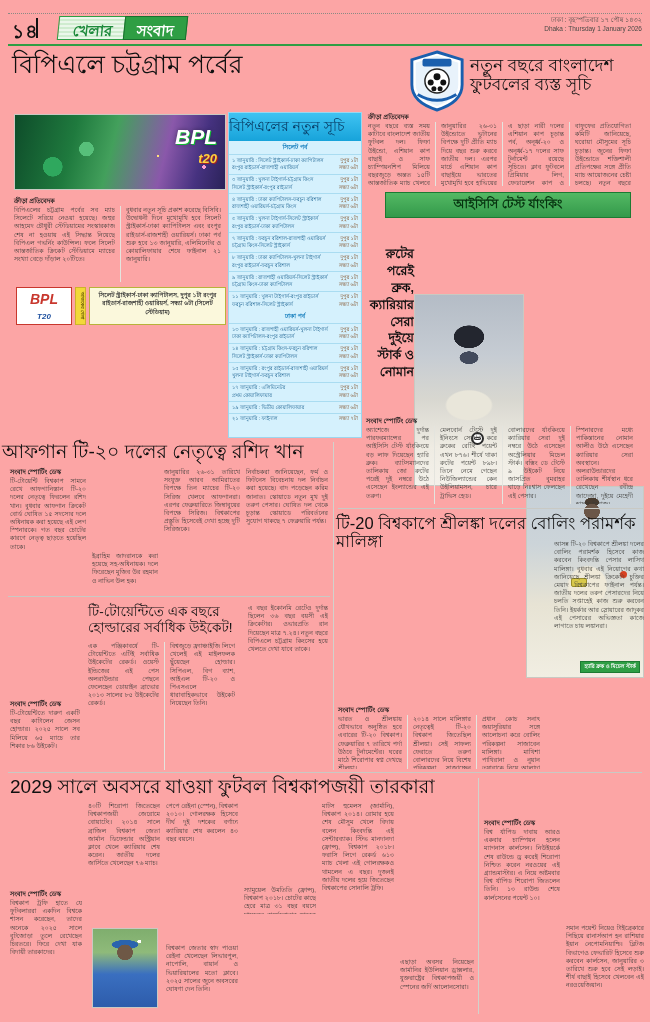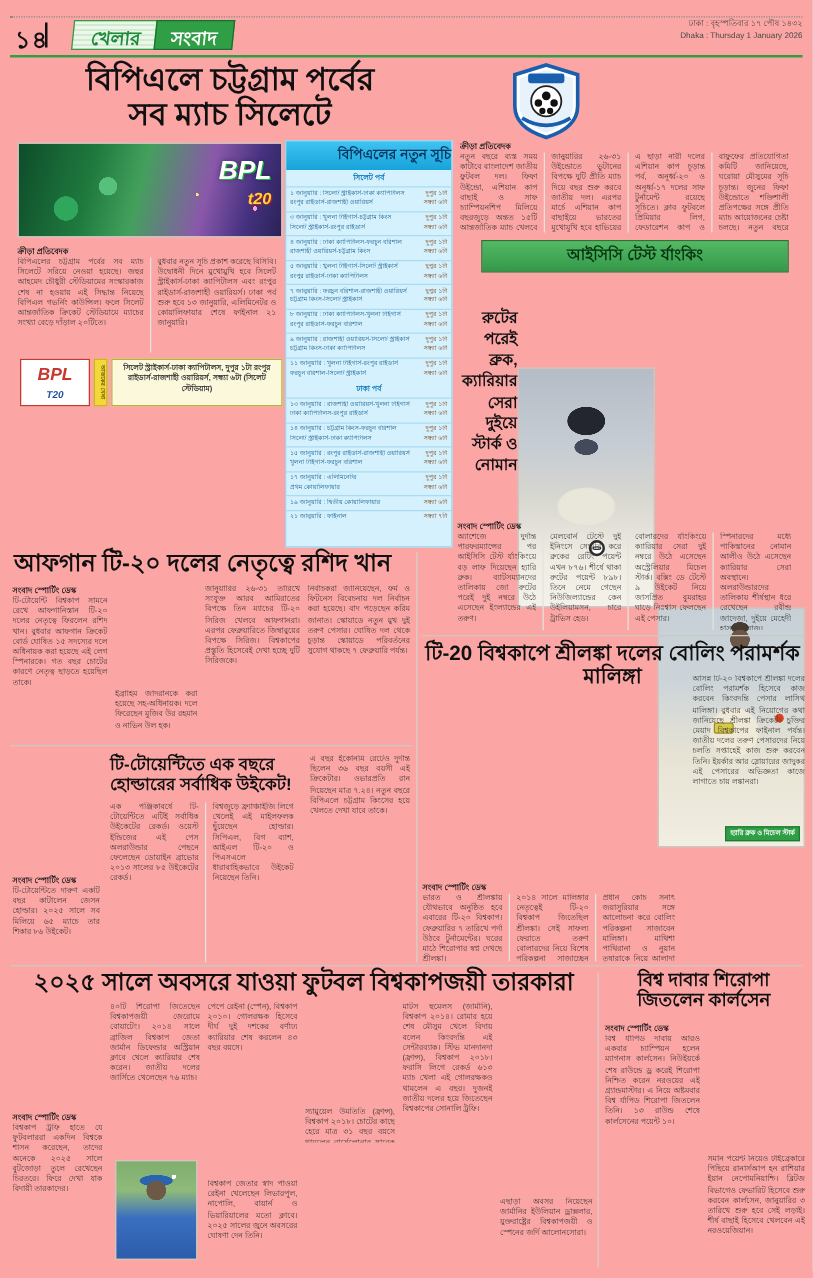--- a/index.html
+++ b/index.html
@@ -11,21 +11,21 @@
   .vr{position:absolute;background:#d2d2cc;width:1px}
   
   .dotline{position:absolute;border-top:1px dotted #8a8a84}
   .pagenum{font-weight:bold;font-size:19px;color:#111;letter-spacing:1px}
   .mast{display:flex;align-items:stretch;height:24px}
   .mast .w1{background:repeating-linear-gradient(0deg,#eaf7ea 0 2px,#cfeccf 2px 4px);color:#1e8a3c;font-weight:bold;font-size:15px;padding:2px 14px 0;border:1px solid #2f9e44;transform:skewX(-6deg)}
   .mast .w2{background:#2f9e44;color:#fff;font-weight:bold;font-size:15px;padding:2px 12px 0;transform:skewX(-6deg);margin-left:-4px;border:1px solid #19702e}
   .dates{text-align:right;font-size:6.5px;line-height:1.45;color:#4a4a46}
   .greenrule{position:absolute;background:#2f9e44;height:2px}
   
-  .h-xl{font-weight:bold;color:#101010;text-align:center;line-height:1.12}
+  .h-xl{font-weight:normal;color:#101010;line-height:1.12}
   .byline{font-size:6.4px;font-weight:bold;color:#1a1a1a}
   .bt{font-size:6.2px;line-height:1.32;text-align:justify;color:#3b3b38;overflow:hidden}
   .cols{display:flex}
   .cols>div{overflow:hidden}
   .cols>div+div{border-left:1px solid #e4e4de;padding-left:5px;margin-left:5px}
   
   .photo{position:relative;overflow:hidden;border:1px solid #c9c9c2}
   .chip{position:absolute;background:#fff;color:#1c1c1c;font-size:5.3px;font-weight:bold;padding:1px 3px;border:1px solid #cfcfc8;white-space:nowrap}
   .chip.green{background:#2f9e44;color:#fff;border-color:#1d7a32}
   .ph-poster{background:
@@ -51,21 +51,21 @@
     linear-gradient(180deg,#c7d0d7 0%,#ccd4d9 30%,#e7e3d4 62%,#f1eee2 100%)}
   .st-patch{position:absolute;left:38%;top:48%;width:16px;height:9px;background:#d8c84a;border-radius:2px;border:1px solid #9a8d2a}
   .st-dot{position:absolute;right:14%;top:44%;width:7px;height:7px;background:#d8401f;border-radius:50%}
   .ph-rashid{background:
     radial-gradient(circle 2.5px at 72% 16%, #fff 70%, transparent 75%),
     radial-gradient(circle 8px at 50% 30%, #6e5846 96%, transparent),
     radial-gradient(ellipse 20px 7px at 50% 20%, #2a63ae 64%, transparent 68%),
     linear-gradient(180deg,#7fae6e 0%,#8fba7a 30%,#3a6fc0 58%,#2d5cab 100%)}
   
   .sched{position:absolute;background:#d5f1fd;border:1px solid #9cd6ee}
-  .sch-title{background:linear-gradient(180deg,#3fc3f2,#17a3da);color:#06365f;font-weight:bold;font-size:11px;text-align:right;padding:2px 0}
+  .sch-title{background:linear-gradient(180deg,#3fc3f2,#17a3da);color:#06365f;font-weight:normal;font-size:14px;text-align:left;padding:2px 0}
   .phase{color:#0b78ba;font-weight:bold;font-size:6px;text-align:center;padding:1px 0}
   .srow{border-top:1px solid #aadcf1;padding:1.5px 3px;font-size:5px;color:#155d8d;line-height:1.55}
   .sline{display:flex;justify-content:space-between;white-space:nowrap;overflow:hidden}
   .stime{color:#7c4418;margin-left:3px;flex:none}
   
   .bpl-logo{border:1.5px solid #c8372d;background:#fff;text-align:center;line-height:1}
   .bpl-logo .a{color:#c8372d;font-weight:bold;font-style:italic;font-size:14px;display:block;margin-top:4px}
   .bpl-logo .b{color:#1d4f9e;font-weight:bold;font-style:italic;font-size:8px}
   .vtag{background:#f2d839;color:#6b5a08;font-size:4.5px;font-weight:bold;writing-mode:vertical-rl;text-align:center;border:1px solid #cdb32a}
   .hibox{background:#fbf8dc;border:1px solid #b8b23a;font-size:6px;line-height:1.4;text-align:center;color:#333;padding:3px 4px;font-weight:bold}
@@ -84,21 +84,20 @@
     <span class="w2">সংবাদ</span>
   </div>
   <div class="abs dates" style="right:8px;top:15px">
     <div>ঢাকা : বৃহস্পতিবার ১৭ পৌষ ১৪৩২</div>
     <div>Dhaka : Thursday 1 January 2026</div>
   </div>
   <div class="greenrule abs" style="left:8px;top:44px;width:634px"></div>
 
   <div class="abs h-xl" style="left:12px;top:50px;width:344px;font-size:25px">
     <div>বিপিএলে চট্টগ্রাম পর্বের</div>
-    <div>সব ম্যাচ সিলেটে</div>
   </div>
   <div class="abs photo ph-poster" style="left:14px;top:114px;width:212px;height:76px">
     <span class="poster-bpl">BPL</span>
     <span class="poster-t20">t20</span>
   </div>
   <div class="abs byline" style="left:14px;top:196px">ক্রীড়া প্রতিবেদক</div>
   <div class="abs cols" style="left:14px;top:206px;width:212px;height:76px">
     <div class="bt" style="width:101px">বিপিএলের চট্টগ্রাম পর্বের সব ম্যাচ সিলেটে সরিয়ে নেওয়া হয়েছে। জহুর আহমেদ চৌধুরী স্টেডিয়ামের সংস্কারকাজ শেষ না হওয়ায় এই সিদ্ধান্ত নিয়েছে বিপিএল গভর্নিং কাউন্সিল। ফলে সিলেট আন্তর্জাতিক ক্রিকেট স্টেডিয়ামে ম্যাচের সংখ্যা বেড়ে দাঁড়াল ২০টিতে।</div>
     <div class="bt" style="width:101px">বুধবার নতুন সূচি প্রকাশ করেছে বিসিবি। উদ্বোধনী দিনে মুখোমুখি হবে সিলেট স্ট্রাইকার্স-ঢাকা ক্যাপিটালস এবং রংপুর রাইডার্স-রাজশাহী ওয়ারিয়র্স। ঢাকা পর্ব শুরু হবে ১৩ জানুয়ারি, এলিমিনেটর ও কোয়ালিফায়ার শেষে ফাইনাল ২১ জানুয়ারি।</div>
   </div>
@@ -254,20 +253,24 @@
       <rect x="15" y="9" width="30" height="8" rx="2" fill="#1a5fae"></rect>
       <circle cx="30" cy="32" r="12.5" fill="#fff" stroke="#222" stroke-width="1.5"></circle>
       <circle cx="30" cy="27.5" r="3.6" fill="#111"></circle>
       <circle cx="23.5" cy="33.5" r="3.1" fill="#111"></circle>
       <circle cx="36.5" cy="33.5" r="3.1" fill="#111"></circle>
       <circle cx="26.8" cy="40" r="2.6" fill="#111"></circle>
       <circle cx="33.2" cy="40" r="2.6" fill="#111"></circle>
       <path d="M10 46 Q30 58 50 46" stroke="#1a5fae" stroke-width="3" fill="none"></path>
     </svg>
   </div>
+  <div class="abs h-xl" style="left:470px;top:56px;width:174px;font-size:17px">
+    <div>নতুন বছরে বাংলাদেশ</div>
+    <div>ফুটবলের ব্যস্ত সূচি</div>
+  </div>
   <div class="abs byline" style="left:368px;top:112px">ক্রীড়া প্রতিবেদক</div>
   <div class="abs cols" style="left:368px;top:122px;width:276px;height:64px">
     <div class="bt" style="width:62px">নতুন বছরে ব্যস্ত সময় কাটাবে বাংলাদেশ জাতীয় ফুটবল দল। ফিফা উইন্ডো, এশিয়ান কাপ বাছাই ও সাফ চ্যাম্পিয়নশিপ মিলিয়ে বছরজুড়ে অন্তত ১৫টি আন্তর্জাতিক ম্যাচ খেলবে লাল-সবুজের প্রতিনিধিরা।</div>
     <div class="bt" style="width:62px">জানুয়ারির ২৬-৩১ উইন্ডোতে ভুটানের বিপক্ষে দুটি প্রীতি ম্যাচ দিয়ে বছর শুরু করবে জাতীয় দল। এরপর মার্চে এশিয়ান কাপ বাছাইয়ে ভারতের মুখোমুখি হবে হাভিয়ের কাবরেরার শিষ্যরা। ঘরের মাঠে হবে দুটি ম্যাচ।</div>
     <div class="bt" style="width:62px">এ ছাড়া নারী দলের এশিয়ান কাপ চূড়ান্ত পর্ব, অনূর্ধ্ব-২০ ও অনূর্ধ্ব-১৭ দলের সাফ টুর্নামেন্ট রয়েছে সূচিতে। ক্লাব ফুটবলে প্রিমিয়ার লিগ, ফেডারেশন কাপ ও চ্যালেঞ্জ কাপ মাঠে গড়াবে যথাসময়ে।</div>
     <div class="bt" style="width:62px">বাফুফের প্রতিযোগিতা কমিটি জানিয়েছে, ঘরোয়া মৌসুমের সূচি চূড়ান্ত। জুনের ফিফা উইন্ডোতে শক্তিশালী প্রতিপক্ষের সঙ্গে প্রীতি ম্যাচ আয়োজনের চেষ্টা চলছে। নতুন বছরে মাঠে ফিরবে স্কুল ফুটবলও।</div>
   </div>
 
   <div class="abs" style="left:362px;top:246px;width:52px;font-size:12.5px;font-weight:bold;text-align:right;line-height:1.35;color:#101010">রুটের পরেই ব্রুক, ক্যারিয়ার সেরা দুইয়ে স্টার্ক ও নোমান</div>
   <div class="abs banner" style="left:385px;top:192px;width:246px">আইসিসি টেস্ট র্যাংকিং</div>
@@ -294,21 +297,21 @@
   <div class="abs bt" style="left:10px;top:477px;width:76px;height:140px">টি-টোয়েন্টি বিশ্বকাপ সামনে রেখে আফগানিস্তান টি-২০ দলের নেতৃত্বে ফিরলেন রশিদ খান। বুধবার আফগান ক্রিকেট বোর্ড ঘোষিত ১৫ সদস্যের দলে অধিনায়ক করা হয়েছে এই লেগ স্পিনারকে। গত বছর চোটের কারণে নেতৃত্ব ছাড়তে হয়েছিল তাকে।</div>
   <div class="abs photo ph-rashid" style="left:92px;top:468px;width:66px;height:80px"></div>
   <div class="abs bt" style="left:92px;top:552px;width:66px;height:64px">ইব্রাহিম জাদরানকে করা হয়েছে সহ-অধিনায়ক। দলে ফিরেছেন মুজিব উর রহমান ও নাভিন উল হক।</div>
   <div class="abs bt" style="left:164px;top:468px;width:76px;height:148px">জানুয়ারির ২৬-৩১ তারিখে সংযুক্ত আরব আমিরাতের বিপক্ষে তিন ম্যাচের টি-২০ সিরিজ খেলবে আফগানরা। এরপর ফেব্রুয়ারিতে জিম্বাবুয়ের বিপক্ষে সিরিজ। বিশ্বকাপের প্রস্তুতি হিসেবেই দেখা হচ্ছে দুটি সিরিজকে।</div>
   <div class="abs bt" style="left:246px;top:468px;width:82px;height:148px">নির্বাচকরা জানিয়েছেন, ফর্ম ও ফিটনেস বিবেচনায় দল নির্বাচন করা হয়েছে। বাদ পড়েছেন করিম জানাত। স্কোয়াডে নতুন মুখ দুই তরুণ পেসার। ঘোষিত দল থেকে চূড়ান্ত স্কোয়াডে পরিবর্তনের সুযোগ থাকছে ৭ ফেব্রুয়ারি পর্যন্ত।</div>
 
   <div class="hr" style="left:8px;top:596px;width:322px"></div>
 
   <div class="abs byline" style="left:10px;top:699px">সংবাদ স্পোর্টিং ডেস্ক</div>
   <div class="abs bt" style="left:10px;top:709px;width:70px;height:60px">টি-টোয়েন্টিতে দারুণ একটি বছর কাটালেন জেসন হোল্ডার। ২০২৫ সালে সব মিলিয়ে ৬৫ ম্যাচে তার শিকার ৮৬ উইকেট।</div>
-  <div class="abs" style="left:88px;top:604px;width:152px;font-size:13.5px;font-weight:bold;line-height:1.2;color:#101010">
+  <div class="abs" style="left:88px;top:604px;width:152px;font-size:13.5px;font-weight:normal;line-height:1.2;color:#101010">
     <div>টি-টোয়েন্টিতে এক বছরে</div>
     <div>হোল্ডারের সর্বাধিক উইকেট!</div>
   </div>
   <div class="abs cols" style="left:88px;top:642px;width:152px;height:128px">
     <div class="bt" style="width:71px">এক পঞ্জিকাবর্ষে টি-টোয়েন্টিতে এটিই সর্বাধিক উইকেটের রেকর্ড। ওয়েস্ট ইন্ডিজের এই পেস অলরাউন্ডার পেছনে ফেলেছেন ডোয়াইন ব্রাভোর ২০১৩ সালের ৮৫ উইকেটের রেকর্ড।</div>
     <div class="bt" style="width:71px">বিশ্বজুড়ে ফ্র্যাঞ্চাইজি লিগে খেলেই এই মাইলফলক ছুঁয়েছেন হোল্ডার। সিপিএল, বিগ ব্যাশ, আইএল টি-২০ ও পিএসএলে ধারাবাহিকভাবে উইকেট নিয়েছেন তিনি।</div>
   </div>
   <div class="abs bt" style="left:248px;top:604px;width:80px;height:166px">এ বছর ইকোনমি রেটেও দুর্দান্ত ছিলেন ৩৬ বছর বয়সী এই ক্রিকেটার। ওভারপ্রতি রান দিয়েছেন মাত্র ৭.২৪। নতুন বছরে বিপিএলে চট্টগ্রাম কিংসের হয়ে খেলতে দেখা যাবে তাকে।</div>
 
   <div class="vr" style="left:333px;top:442px;height:328px"></div>
@@ -318,40 +321,36 @@
   <div class="abs bt" style="left:554px;top:540px;width:90px;height:226px">আসন্ন টি-২০ বিশ্বকাপে শ্রীলঙ্কা দলের বোলিং পরামর্শক হিসেবে কাজ করবেন কিংবদন্তি পেসার লাসিথ মালিঙ্গা। বুধবার এই নিয়োগের কথা জানিয়েছে শ্রীলঙ্কা ক্রিকেট। চুক্তির মেয়াদ বিশ্বকাপের ফাইনাল পর্যন্ত। জাতীয় দলের তরুণ পেসারদের নিয়ে চলতি সপ্তাহেই কাজ শুরু করবেন তিনি। ইয়র্কার আর স্লোয়ারের জাদুকর এই পেসারের অভিজ্ঞতা কাজে লাগাতে চায় লঙ্কানরা।</div>
   <div class="abs byline" style="left:338px;top:705px">সংবাদ স্পোর্টিং ডেস্ক</div>
   <div class="abs cols" style="left:338px;top:715px;width:210px;height:54px">
     <div class="bt" style="width:64px">ভারত ও শ্রীলঙ্কায় যৌথভাবে অনুষ্ঠিত হবে এবারের টি-২০ বিশ্বকাপ। ফেব্রুয়ারির ৭ তারিখে পর্দা উঠবে টুর্নামেন্টের। ঘরের মাঠে শিরোপার স্বপ্ন দেখছে শ্রীলঙ্কা।</div>
     <div class="bt" style="width:64px">২০১৪ সালে মালিঙ্গার নেতৃত্বেই টি-২০ বিশ্বকাপ জিতেছিল শ্রীলঙ্কা। সেই সাফল্য ফেরাতে তরুণ বোলারদের নিয়ে বিশেষ পরিকল্পনা সাজাচ্ছেন ৪২ বছর বয়সী এই কোচ।</div>
     <div class="bt" style="width:64px">প্রধান কোচ সনাৎ জয়াসুরিয়ার সঙ্গে আলোচনা করে বোলিং পরিকল্পনা সাজাবেন মালিঙ্গা। মাথিশা পাথিরানা ও নুয়ান তুষারাকে নিয়ে আলাদা কাজের কথা জানিয়েছেন তিনি।</div>
   </div>
 
   <div class="hr" style="left:8px;top:772px;width:634px"></div>
 
-  <div class="abs h-xl" style="left:10px;top:776px;width:466px;font-size:19px">২০২৫ সালে অবসরে যাওয়া ফুটবল বিশ্বকাপজয়ী তারকারা</div>
+  <div class="abs h-xl" style="left:10px;top:776px;width:466px;font-size:19px">2029 সালে অবসরে যাওয়া ফুটবল বিশ্বকাপজয়ী তারকারা</div>
 
   <div class="abs byline" style="left:10px;top:889px">সংবাদ স্পোর্টিং ডেস্ক</div>
   <div class="abs bt" style="left:10px;top:899px;width:72px;height:116px">বিশ্বকাপ ট্রফি হাতে যে ফুটবলাররা একদিন বিশ্বকে শাসন করেছেন, তাদের অনেকে ২০২৫ সালে বুটজোড়া তুলে রেখেছেন চিরতরে। ফিরে দেখা যাক বিদায়ী তারকাদের।</div>
 
   <div class="abs bt" style="left:88px;top:802px;width:72px;height:104px">৪০টি শিরোপা জিতেছেন বিশ্বকাপজয়ী জেরোমে বোয়াটেং। ২০১৪ সালে ব্রাজিল বিশ্বকাপ জেতা জার্মান ডিফেন্ডার অস্ট্রিয়ান ক্লাবে খেলে ক্যারিয়ার শেষ করেন। জাতীয় দলের জার্সিতে খেলেছেন ৭৬ ম্যাচ।</div>
 
   <div class="abs bt" style="left:166px;top:802px;width:72px;height:50px">পেপে রেইনা (স্পেন), বিশ্বকাপ ২০১০। গোলরক্ষক হিসেবে দীর্ঘ দুই দশকের বর্ণাঢ্য ক্যারিয়ার শেষ করলেন ৪৩ বছর বয়সে।</div>
 
   <div class="abs bt" style="left:166px;top:944px;width:72px;height:70px">বিশ্বকাপ জেতার স্বাদ পাওয়া রেইনা খেলেছেন লিভারপুল, নাপোলি, বায়ার্ন ও ভিয়ারিয়ালের মতো ক্লাবে। ২০২৫ সালের জুনে অবসরের ঘোষণা দেন তিনি।</div>
 
   <div class="abs bt" style="left:244px;top:886px;width:72px;height:28px">স্যামুয়েল উমতিতি (ফ্রান্স), বিশ্বকাপ ২০১৮। চোটের কাছে হেরে মাত্র ৩১ বছর বয়সে থামলেন বার্সেলোনার সাবেক ডিফেন্ডার।</div>
 
   <div class="abs bt" style="left:322px;top:802px;width:72px;height:212px">মাটস হুমেলস (জার্মানি), বিশ্বকাপ ২০১৪। রোমার হয়ে শেষ মৌসুম খেলে বিদায় বলেন কিংবদন্তি এই সেন্টারব্যাক। স্টিভ মানদানদা (ফ্রান্স), বিশ্বকাপ ২০১৮। ফরাসি লিগে রেকর্ড ৬১৩ ম্যাচ খেলা এই গোলরক্ষকও থামলেন এ বছর। দুজনই জাতীয় দলের হয়ে জিতেছেন বিশ্বকাপের সোনালি ট্রফি।</div>
 
   <div class="abs bt" style="left:400px;top:958px;width:74px;height:56px">এছাড়া অবসর নিয়েছেন জার্মানির ইউলিয়ান ড্রাক্সলার, যুক্তরাষ্ট্রের বিশ্বকাপজয়ী ও স্পেনের জর্দি আলোনসোরা।</div>
 
   <div class="vr" style="left:478px;top:778px;height:236px"></div>
-  <div class="abs h-xl" style="left:482px;top:777px;width:162px;font-size:14.5px">
-    <div>বিশ্ব দাবার শিরোপা</div>
-    <div>জিতলেন কার্লসেন</div>
-  </div>
   <div class="abs byline" style="left:484px;top:818px">সংবাদ স্পোর্টিং ডেস্ক</div>
   <div class="abs bt" style="left:484px;top:828px;width:76px;height:186px">বিশ্ব র্যাপিড দাবায় আরও একবার চ্যাম্পিয়ন হলেন ম্যাগনাস কার্লসেন। নিউইয়র্কে শেষ রাউন্ডে ড্র করেই শিরোপা নিশ্চিত করেন নরওয়ের এই গ্র্যান্ডমাস্টার। এ নিয়ে অষ্টমবার বিশ্ব র্যাপিড শিরোপা জিতলেন তিনি। ১৩ রাউন্ড শেষে কার্লসেনের পয়েন্ট ১০।</div>
 
   <div class="abs bt" style="left:566px;top:924px;width:78px;height:90px">সমান পয়েন্ট নিয়েও টাইব্রেকারে পিছিয়ে রানার্সআপ হন রাশিয়ার ইয়ান নেপোমনিয়াশ্চি। ব্লিটজ বিভাগেও ফেভারিট হিসেবে শুরু করবেন কার্লসেন, জানুয়ারির ৩ তারিখে শুরু হবে সেই লড়াই। শীর্ষ বাছাই হিসেবে খেলবেন এই নরওয়েজিয়ান।</div>
 
 </div>
 
 </body></html>

